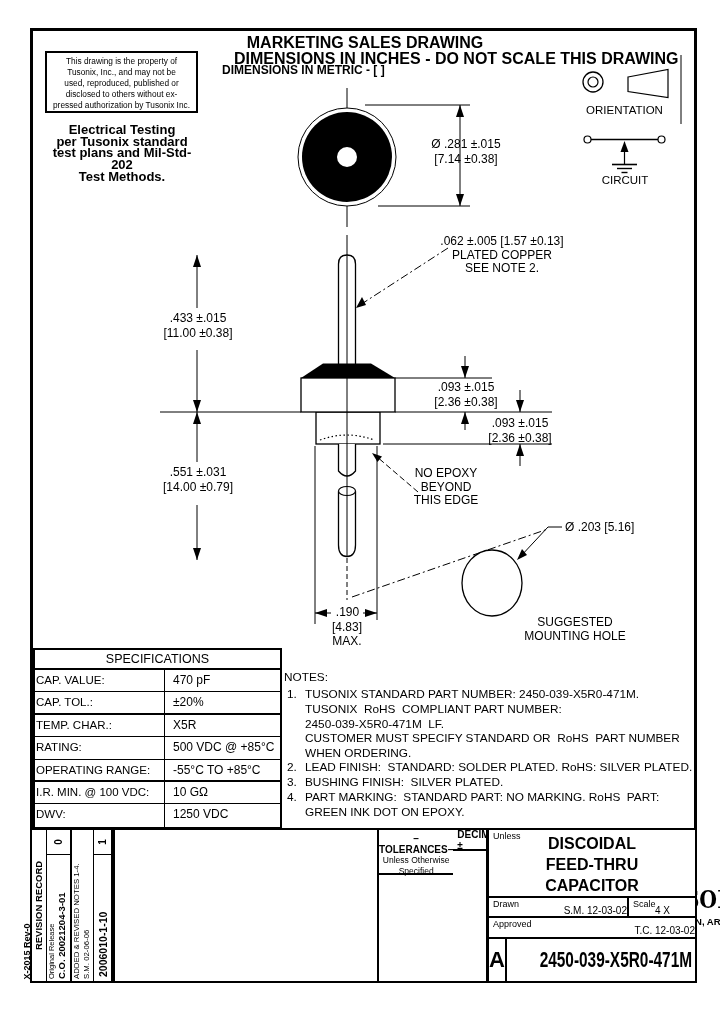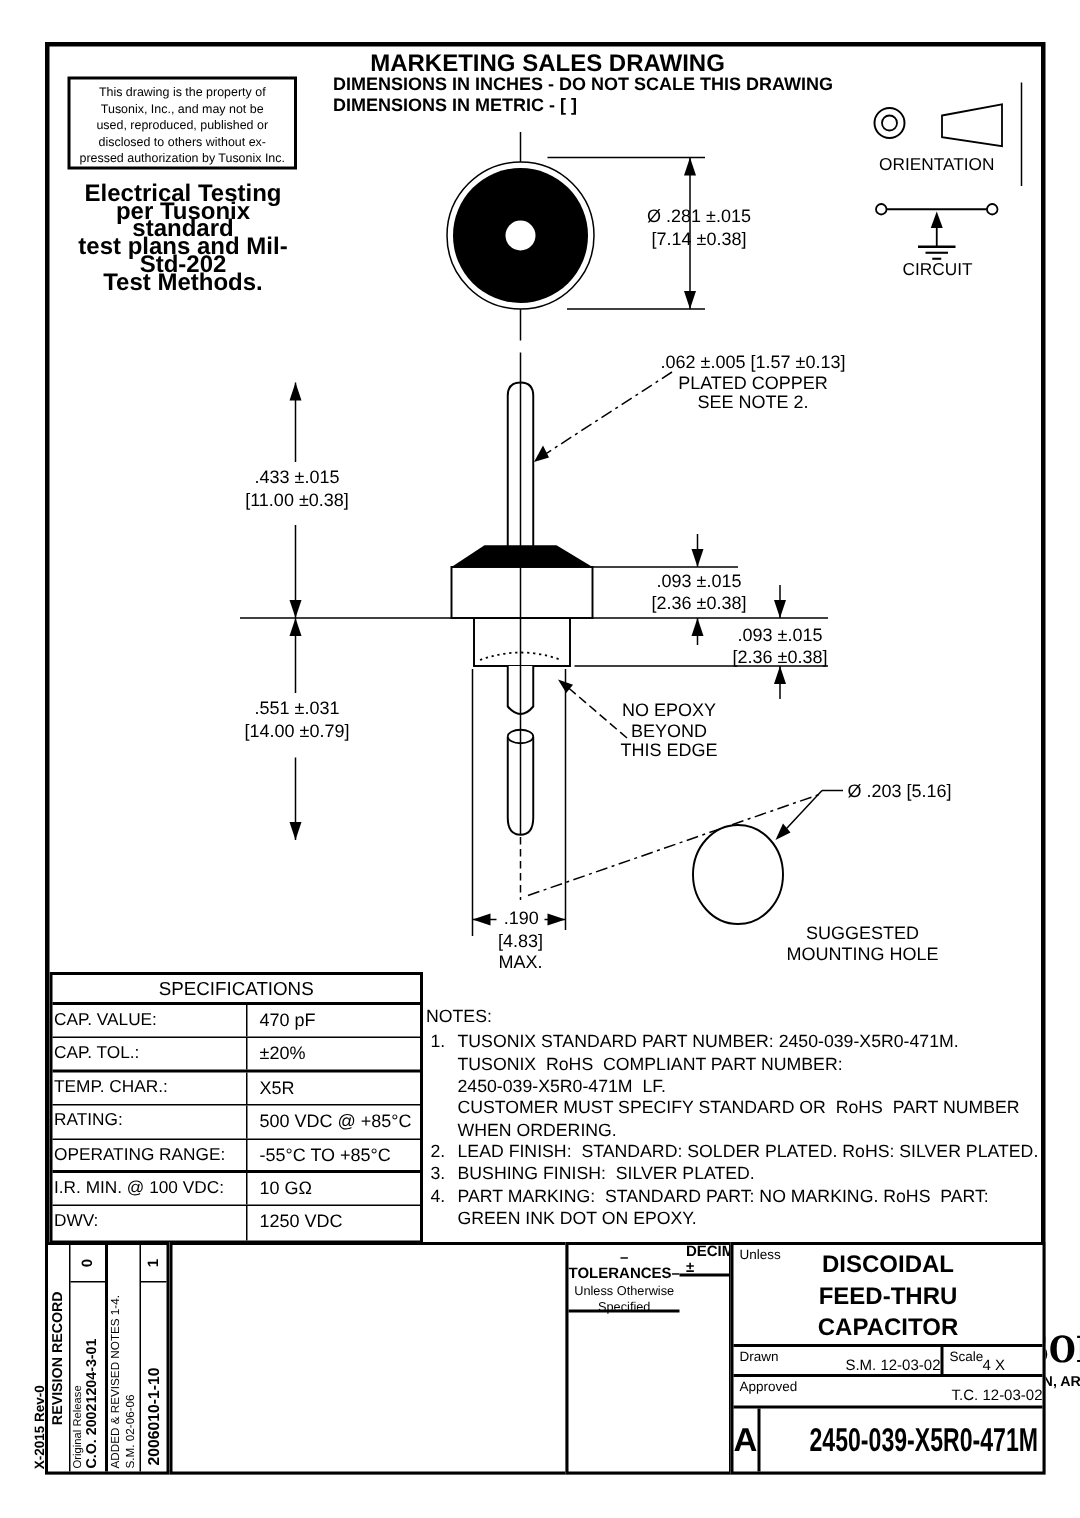--- a/index.html
+++ b/index.html
@@ -8,25 +8,25 @@
 #sheet{position:relative;width:720px;height:1012px;background:#fff;overflow:hidden}
 .abs{position:absolute}
 .txt{position:absolute;white-space:pre-wrap;color:#000;line-height:1.25}
 .c{text-align:center}
 .b{font-weight:bold}
 .nw{white-space:nowrap}
 #border-frame{position:absolute;left:30px;top:28px;width:667px;height:955px;border:3px solid #000}
 #drawing-svg{position:absolute;left:0;top:0;pointer-events:none}
 
 #hdr-title{left:215px;top:33px;width:300px;font-size:16px}
-#hdr-sub1{left:222px;top:49px;font-size:12px}
+#hdr-sub1{left:234px;top:49px;font-size:16px}
 #hdr-sub2{left:222px;top:63px;font-size:12px}
 #prop-box{left:45px;top:51px;width:153px;height:62px;border:2px solid #000;background:#fff}
 #prop-box .txt{position:static;font-size:8.3px;line-height:11px;text-align:center;padding-top:3px}
-#test-note{left:48px;top:124px;width:148px;font-size:16px;line-height:11.7px}
+#test-note{left:48px;top:124px;width:148px;font-size:13px;line-height:11.7px}
 #orientation-label{left:577px;top:103px;width:95px;font-size:11.5px}
 #circuit-label{left:597px;top:173px;width:56px;font-size:11.5px}
 
 .dim{font-size:12px;line-height:15px}
 #dim-disc{left:420px;top:137px;width:92px}
 #dim-lead{left:436px;top:235px;width:132px;line-height:13.5px}
 #dim-433{left:150px;top:311px;width:96px}
 #dim-551{left:148px;top:465px;width:100px}
 #dim-093a{left:420px;top:380px;width:92px}
 #dim-093b{left:474px;top:416px;width:92px}

